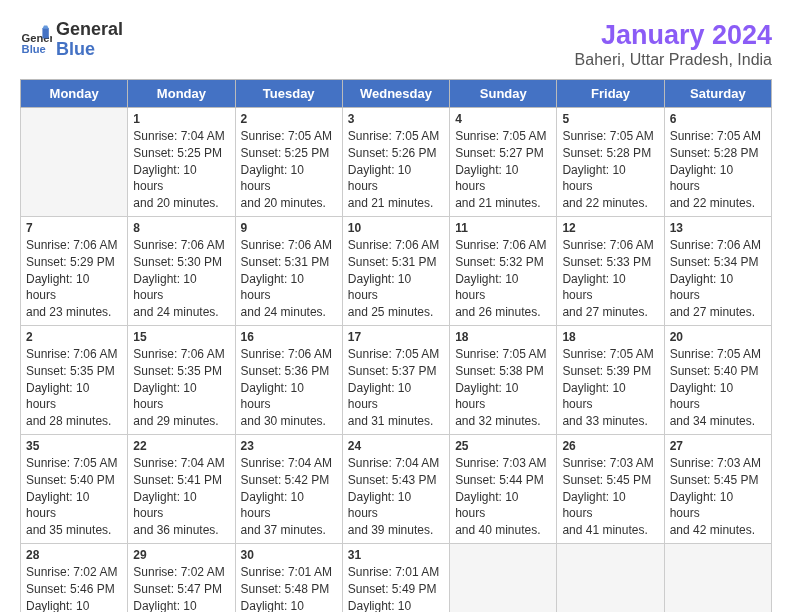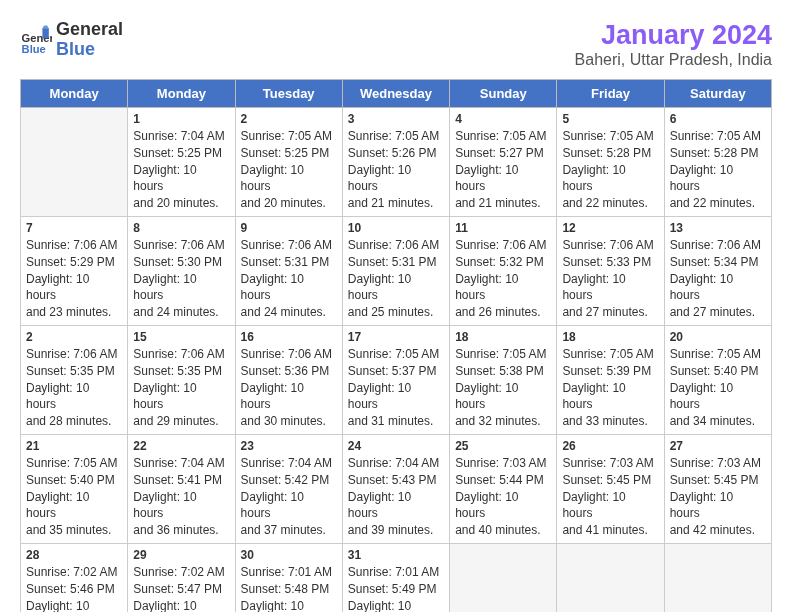--- a/index.html
+++ b/index.html
@@ -260,21 +260,21 @@
         <td>
           <span class="day-num">20</span>
           <div class="day-info" style="white-space: pre-line;">Sunrise: 7:05 AM
 Sunset: 5:40 PM
 Daylight: 10 hours
 and 34 minutes.</div>
         </td>
       </tr>
       <tr>
         <td>
-          <span class="day-num">21</span>
+          <span class="day-num">35</span>
           <div class="day-info" style="white-space: pre-line;">Sunrise: 7:05 AM
 Sunset: 5:40 PM
 Daylight: 10 hours
 and 35 minutes.</div>
         </td>
         <td>
           <span class="day-num">22</span>
           <div class="day-info" style="white-space: pre-line;">Sunrise: 7:04 AM
 Sunset: 5:41 PM
 Daylight: 10 hours

